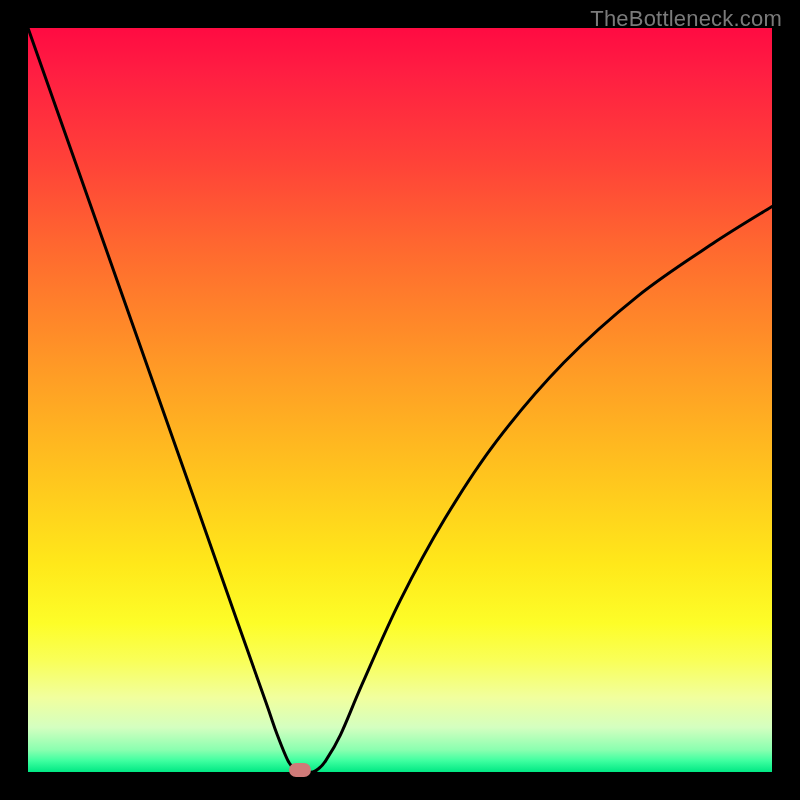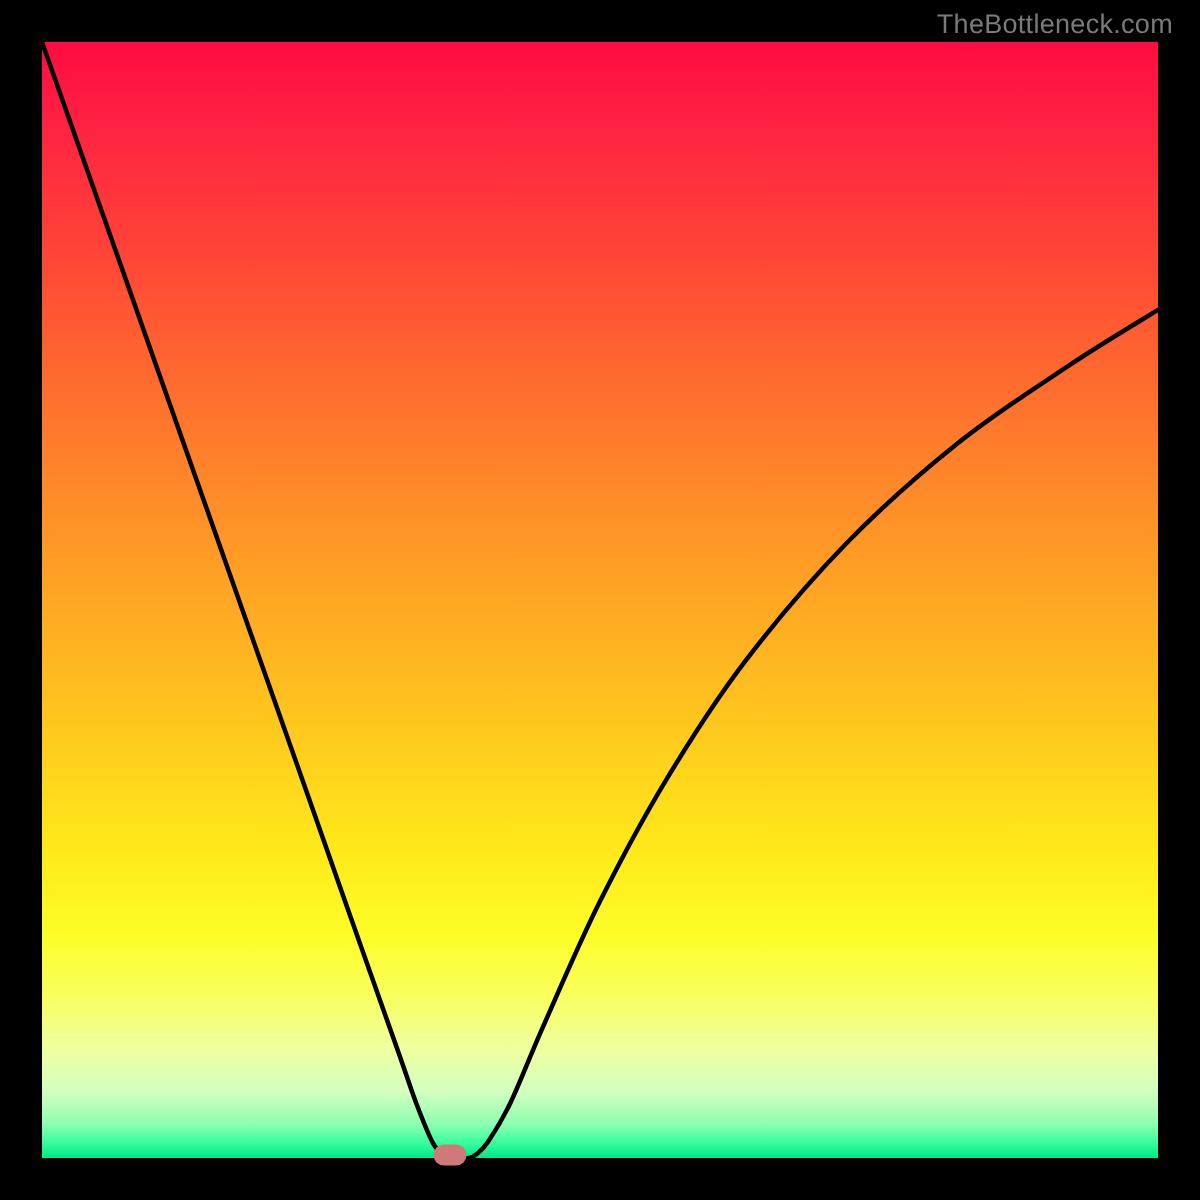--- a/index.html
+++ b/index.html
@@ -32,21 +32,21 @@
       #8bffb0 97%,
       #3effa0 98.5%,
       #00e884 100%
     );
   }
   .watermark {
     position: absolute;
     top: 6px;
     right: 18px;
     color: #7a7a7a;
-    font-size: 18px;
+    font-size: 22px;
     font-weight: 500;
     letter-spacing: 0.2px;
     user-select: none;
   }
   svg.curve {
     position: absolute;
     left: 0;
     top: 0;
     width: 744px;
     height: 744px;

